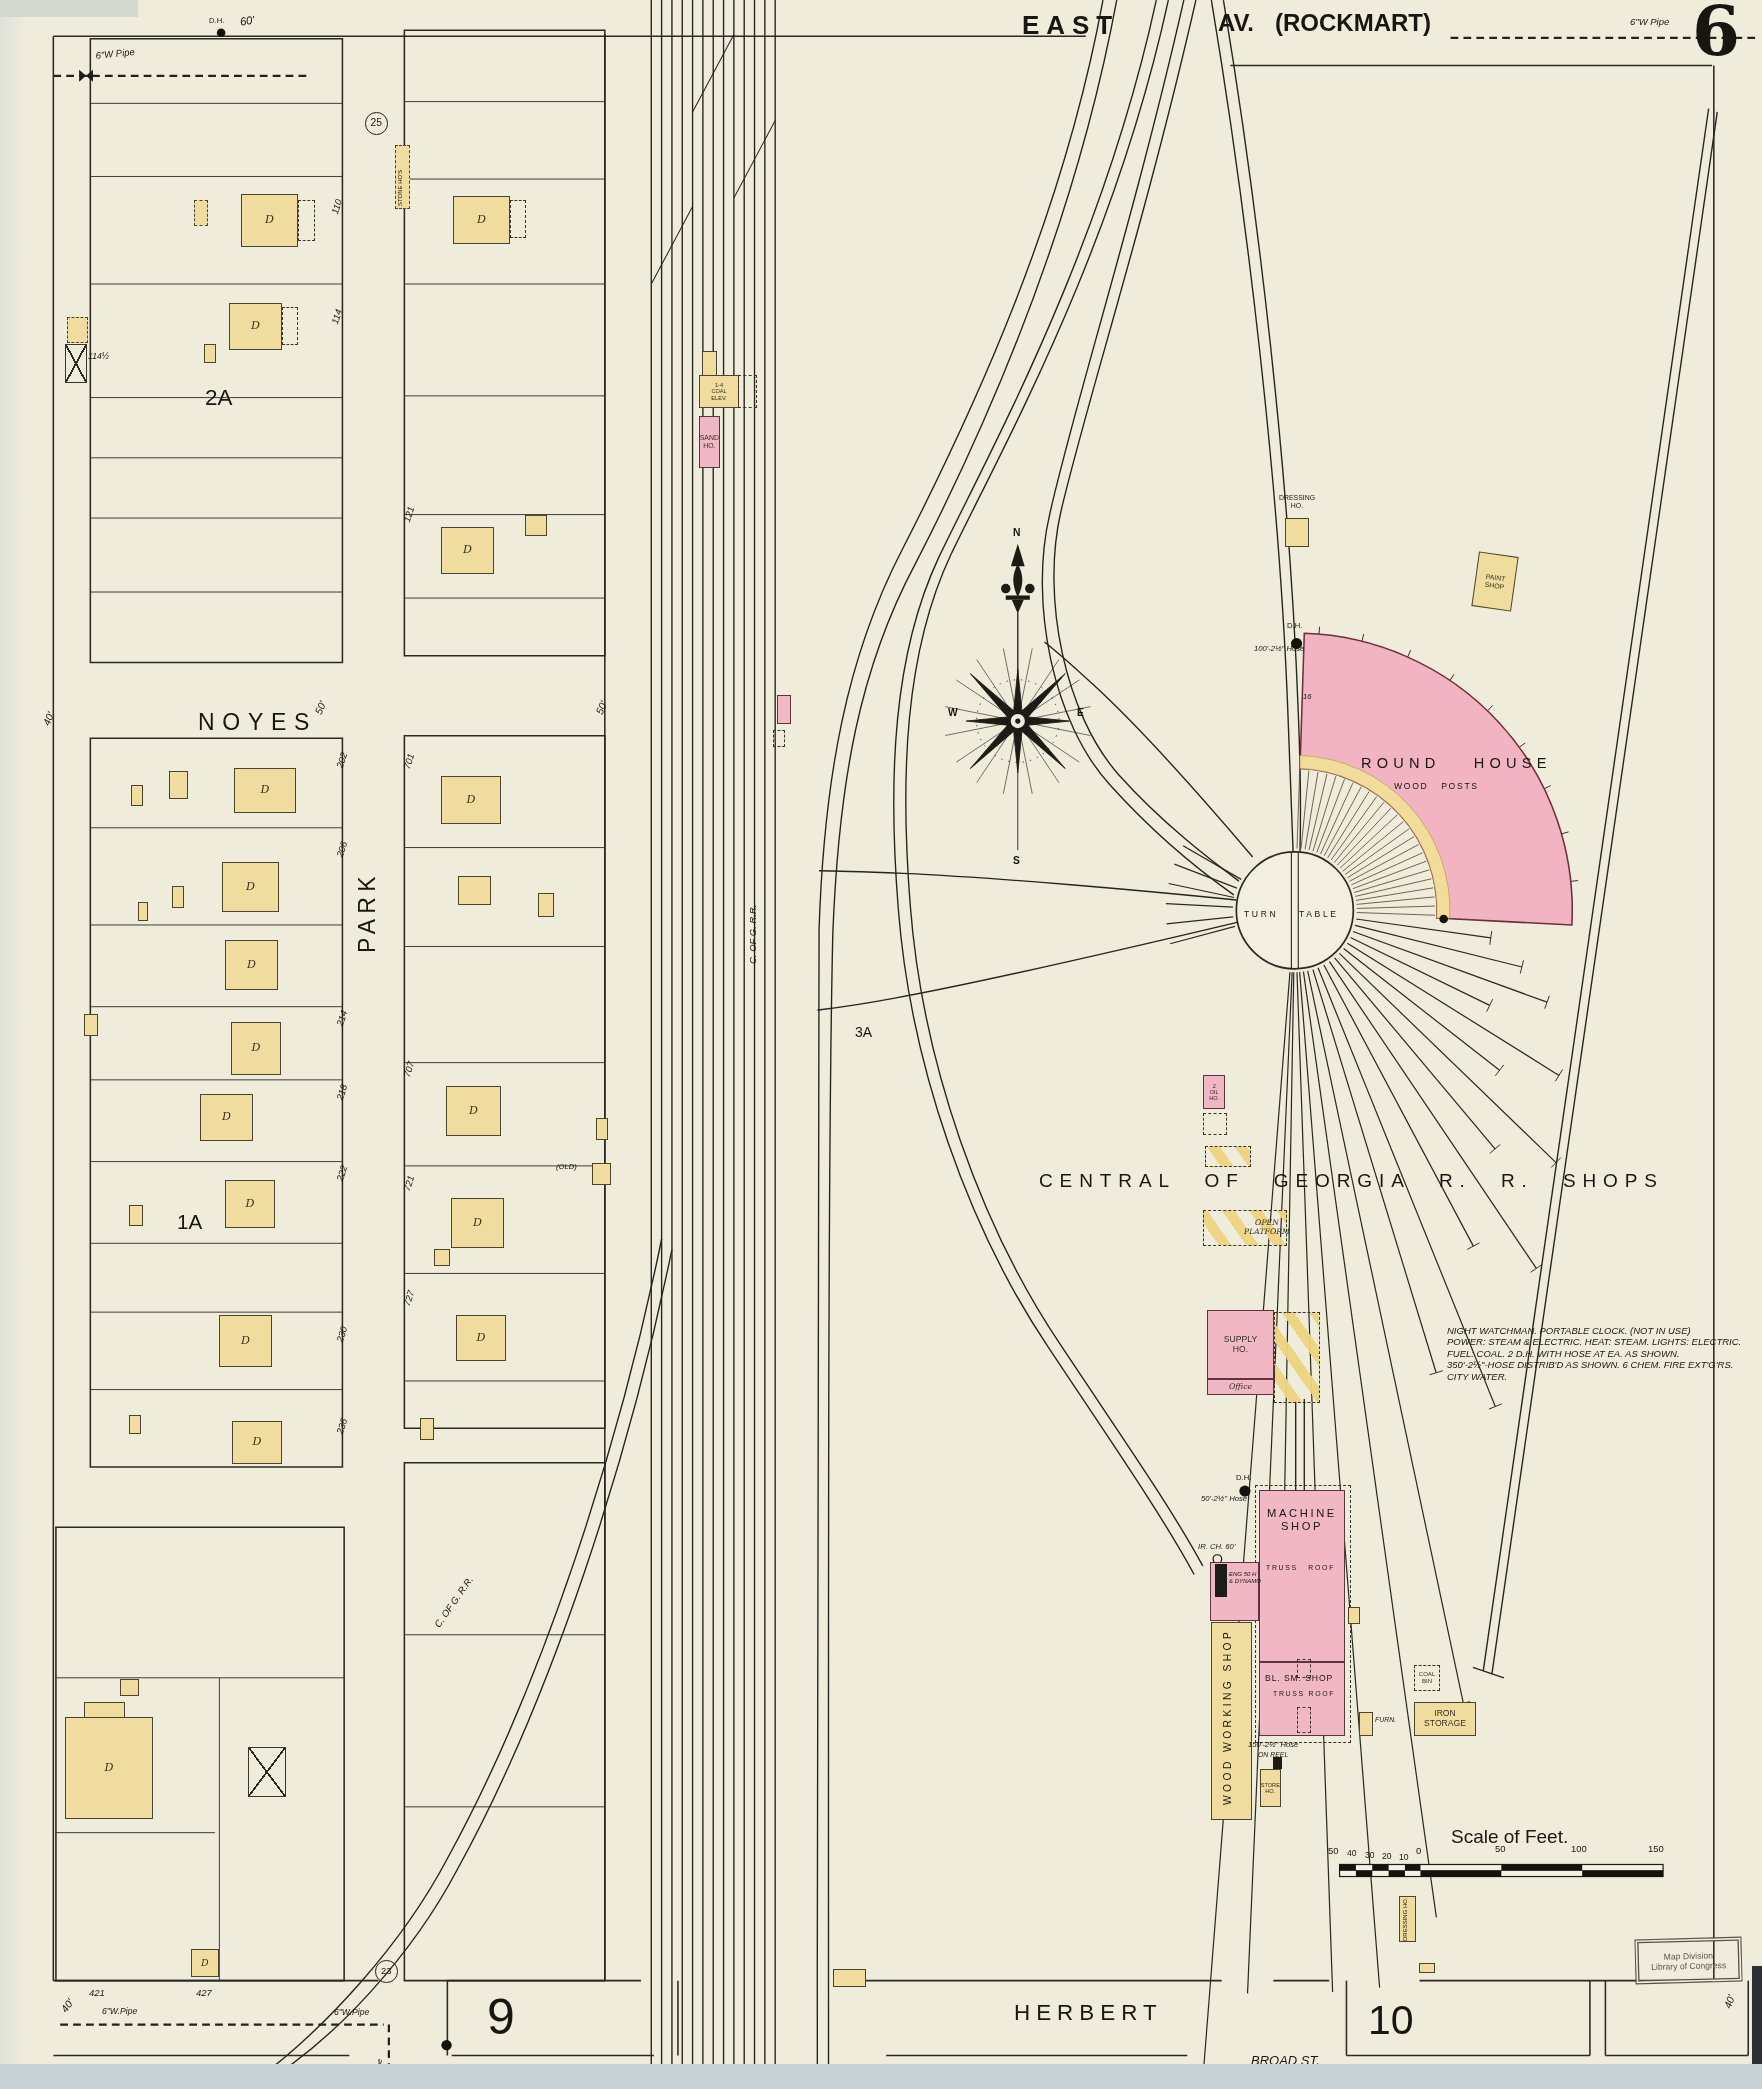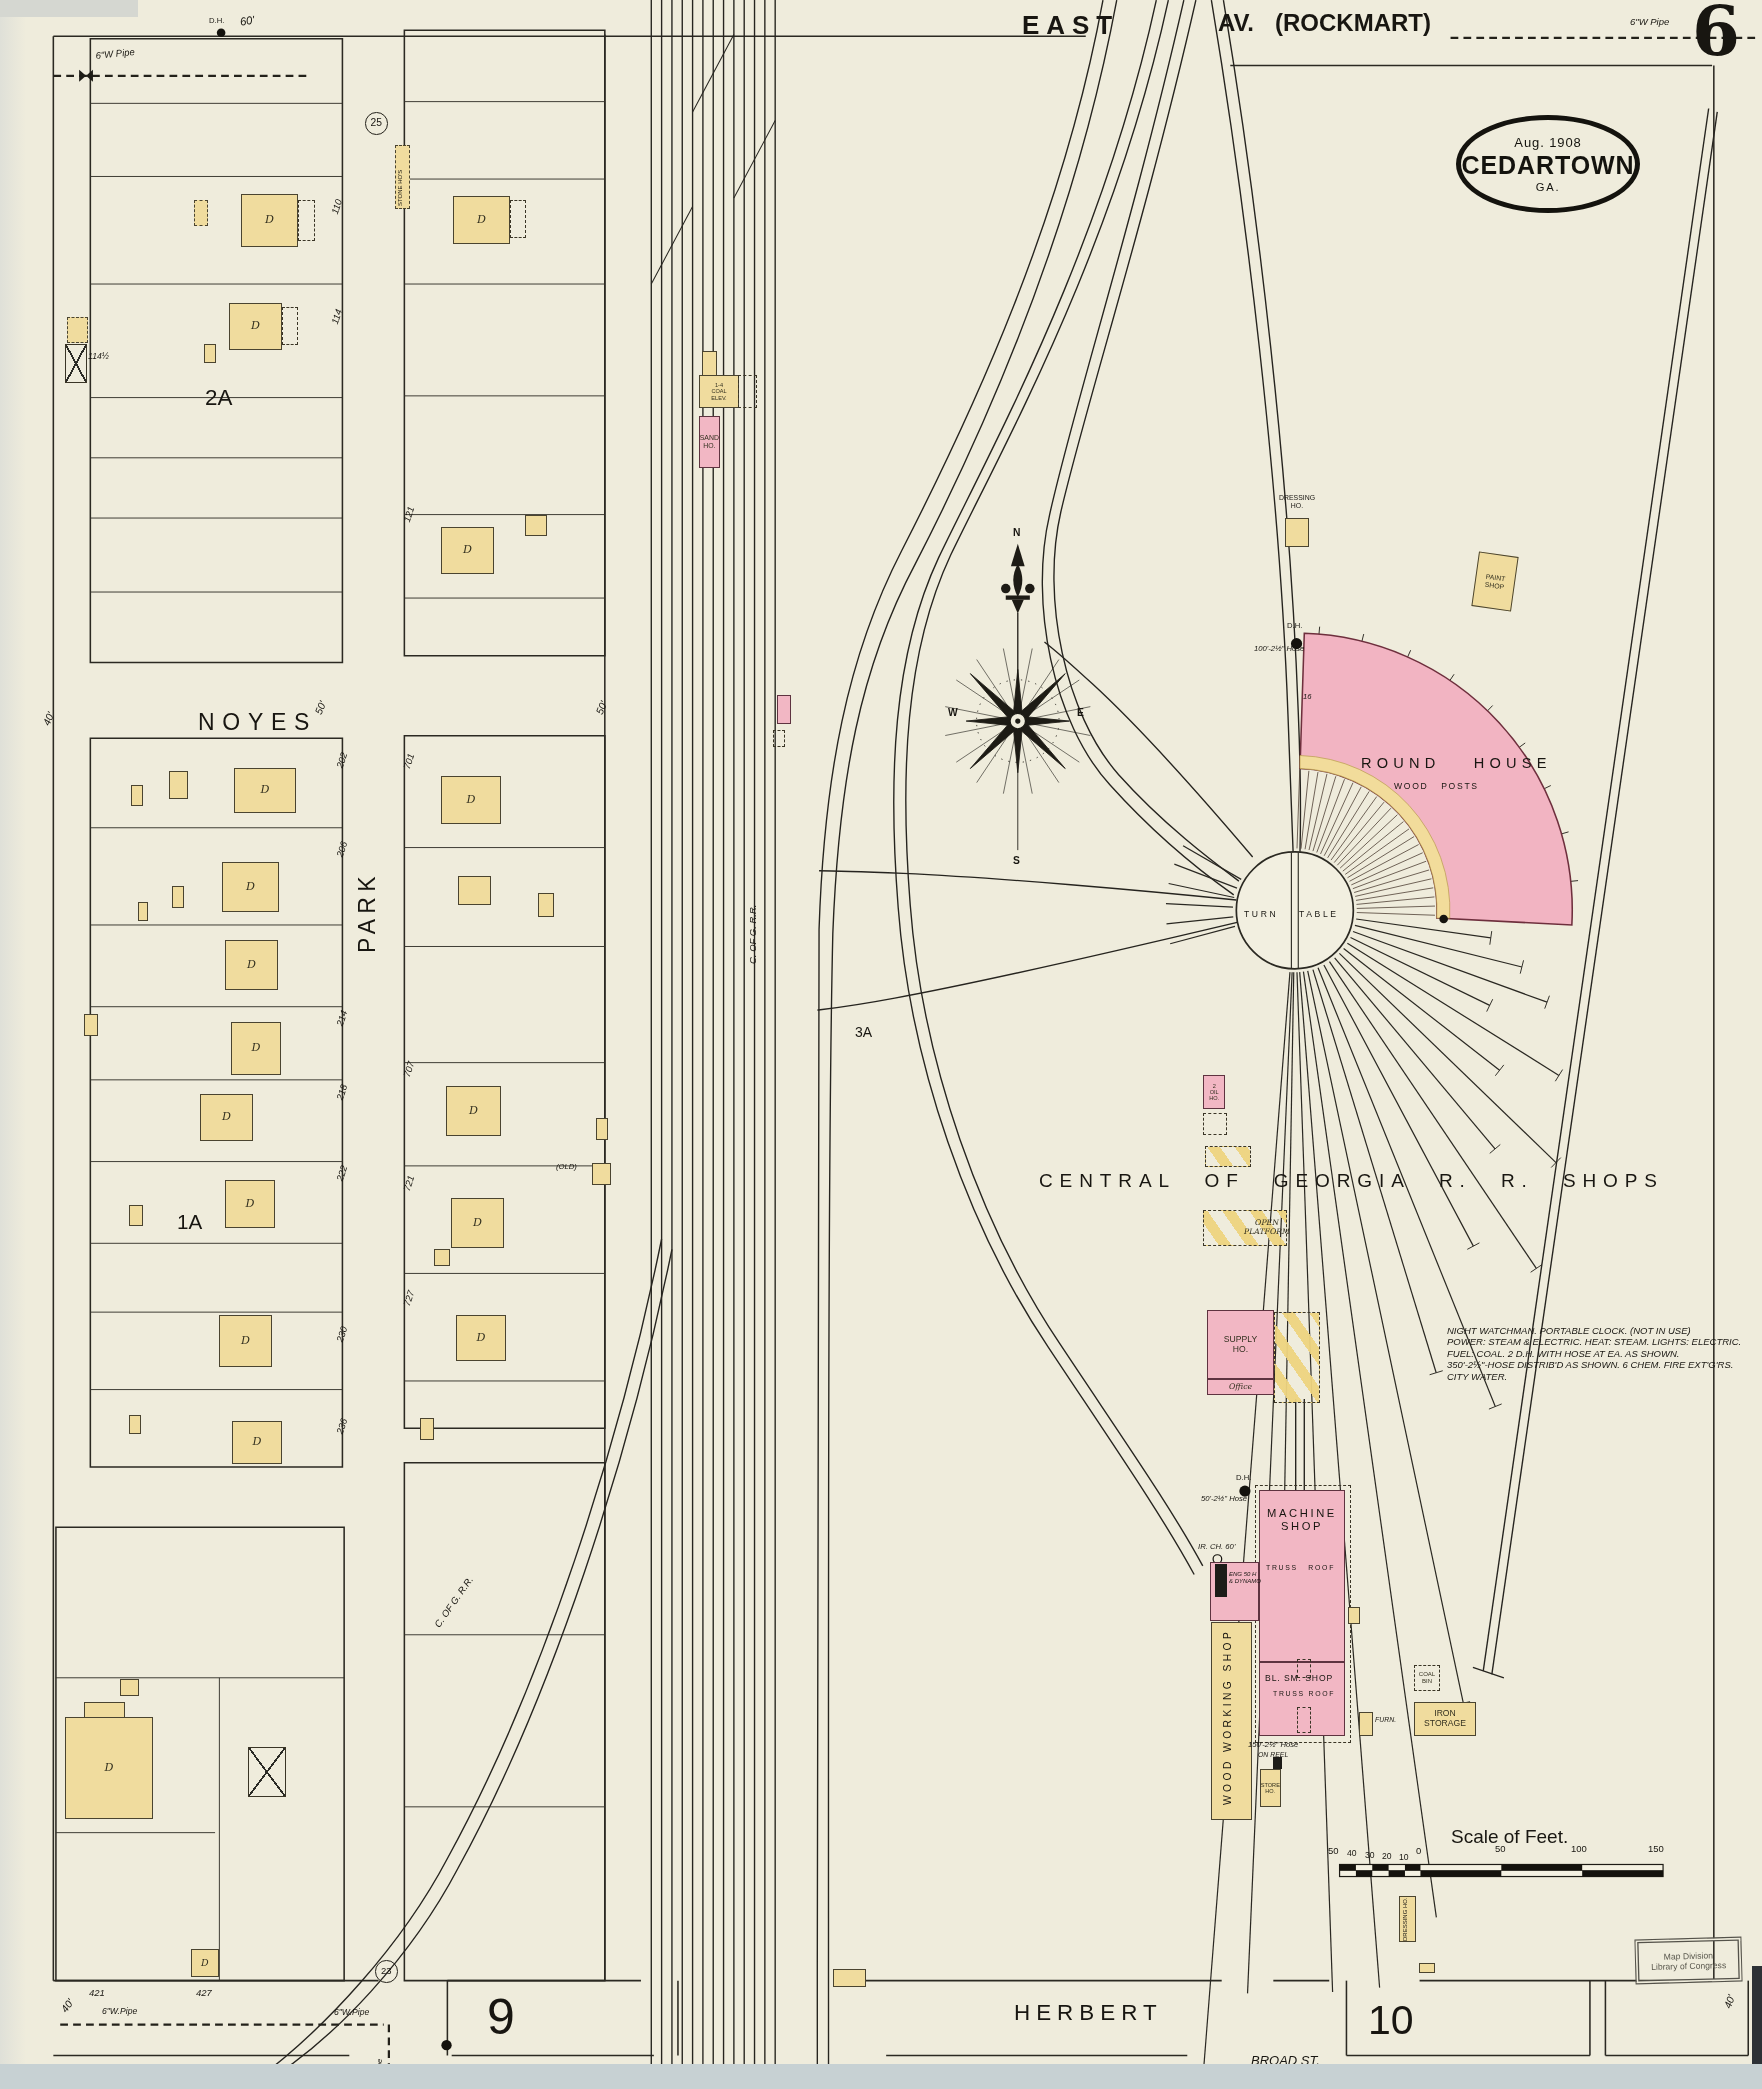--- a/index.html
+++ b/index.html
@@ -547,25 +547,20 @@
       <div class="mlabel circ" style="left: 375px; top: 1960px; font-size: 9.5px;">23</div>
       <div class="mlabel it" style="left: 89px; top: 1987px; font-size: 9.5px;">421</div>
       <div class="mlabel it" style="left: 196px; top: 1987px; font-size: 9.5px;">427</div>
       <div class="mlabel it" style="left: 102px; top: 2006px; font-size: 8.6px;">6"W.Pipe</div>
       <div class="mlabel it" style="left: 334px; top: 2007px; font-size: 8.6px;">6"W.Pipe</div>
       <div class="mlabel it" style="left: 375px; top: 2074px; font-size: 7.7px; transform: rotate(-90deg);">Pipe</div>
       <div class="mlabel it" style="left: 59px; top: 2008px; font-size: 10.3px; transform: rotate(-55deg);">40'</div>
       <div class="mlabel it" style="left: 1722px; top: 2006px; font-size: 10.3px; transform: rotate(-70deg);">40'</div>
     </div>
 
-  <div id="date-stamp">
-    <div class="l1">Aug. 1908</div>
-    <div class="l2">CEDARTOWN</div>
-    <div class="l3">GA.</div>
-  </div>
 
   <div id="library-stamp">
     <div>Map Division</div>
     <div>Library of Congress</div>
   </div>
 
   <div id="backing-corner"></div>
   <div id="backing-strip"></div>
 </div>
 

